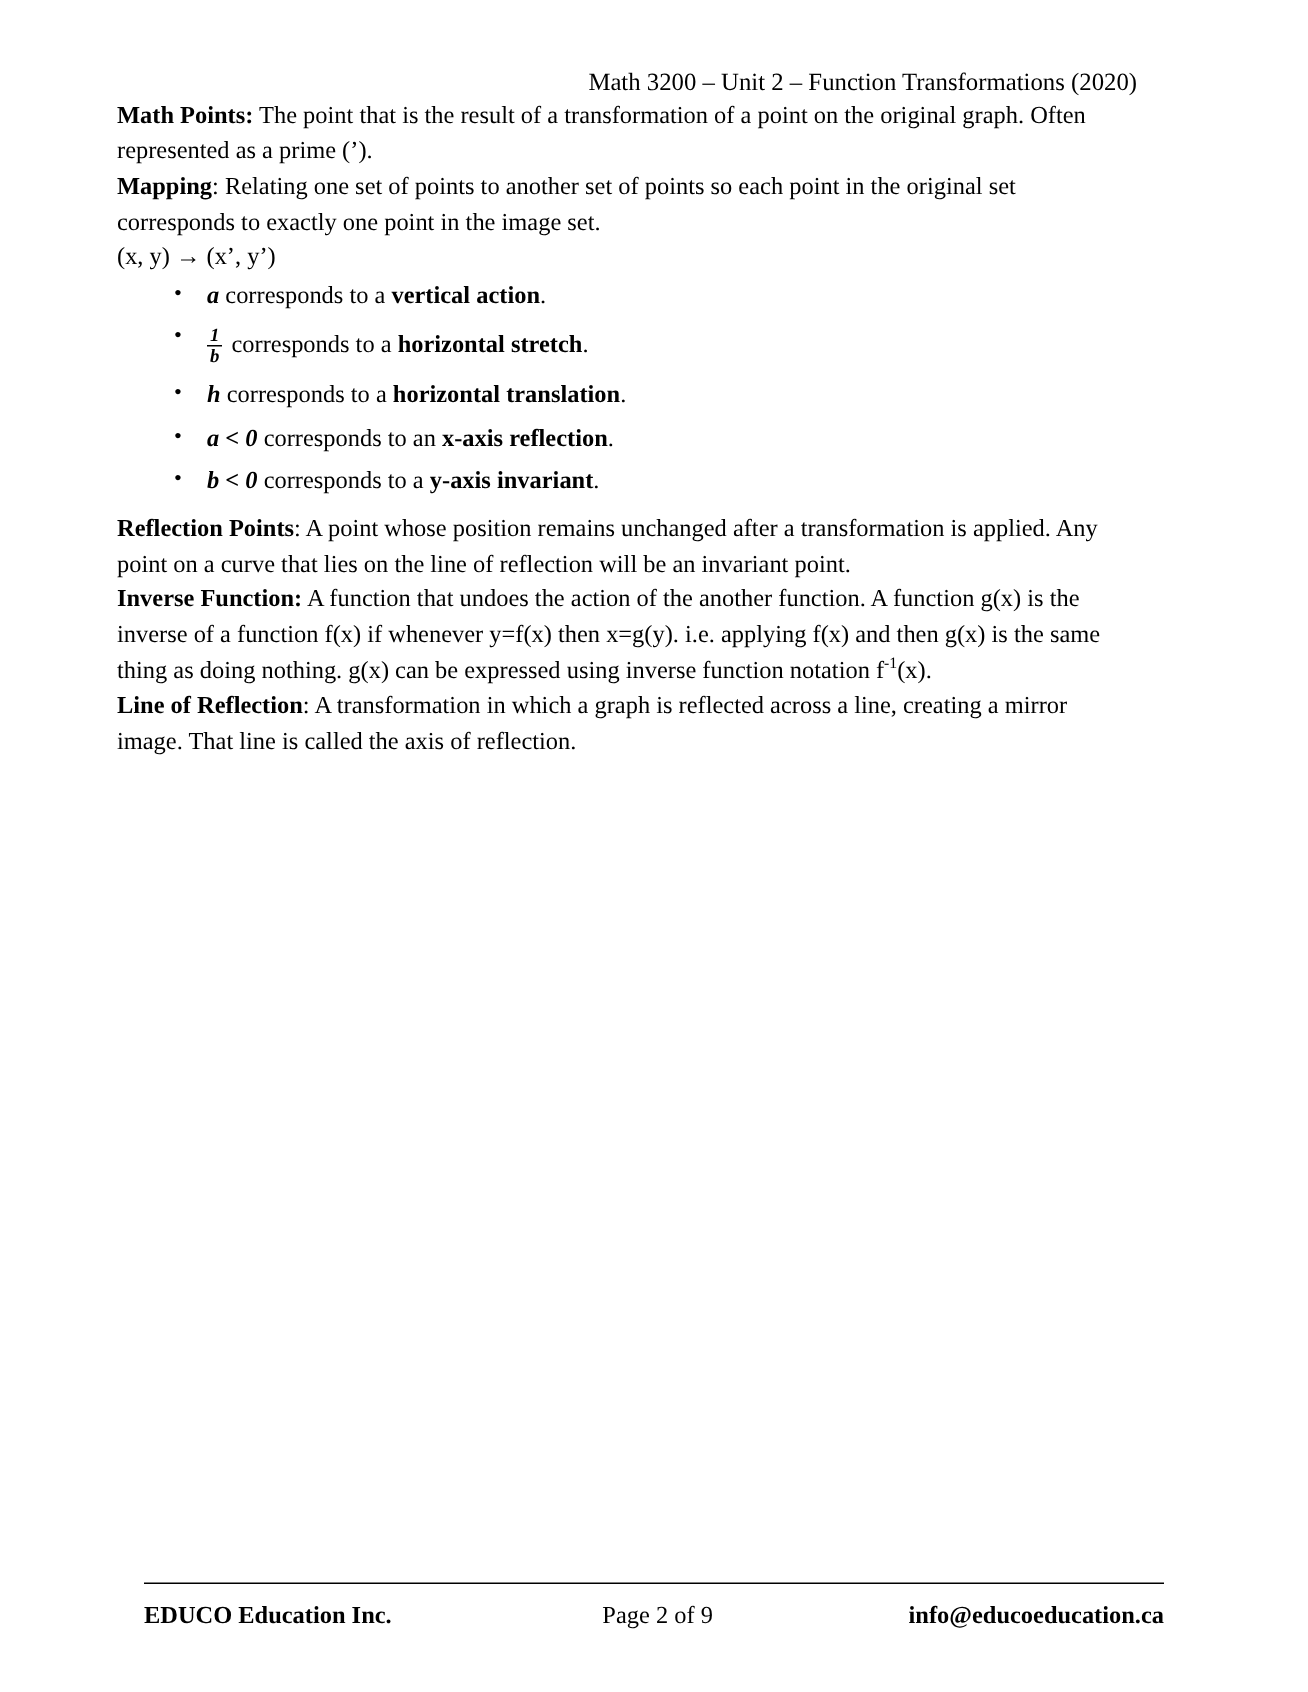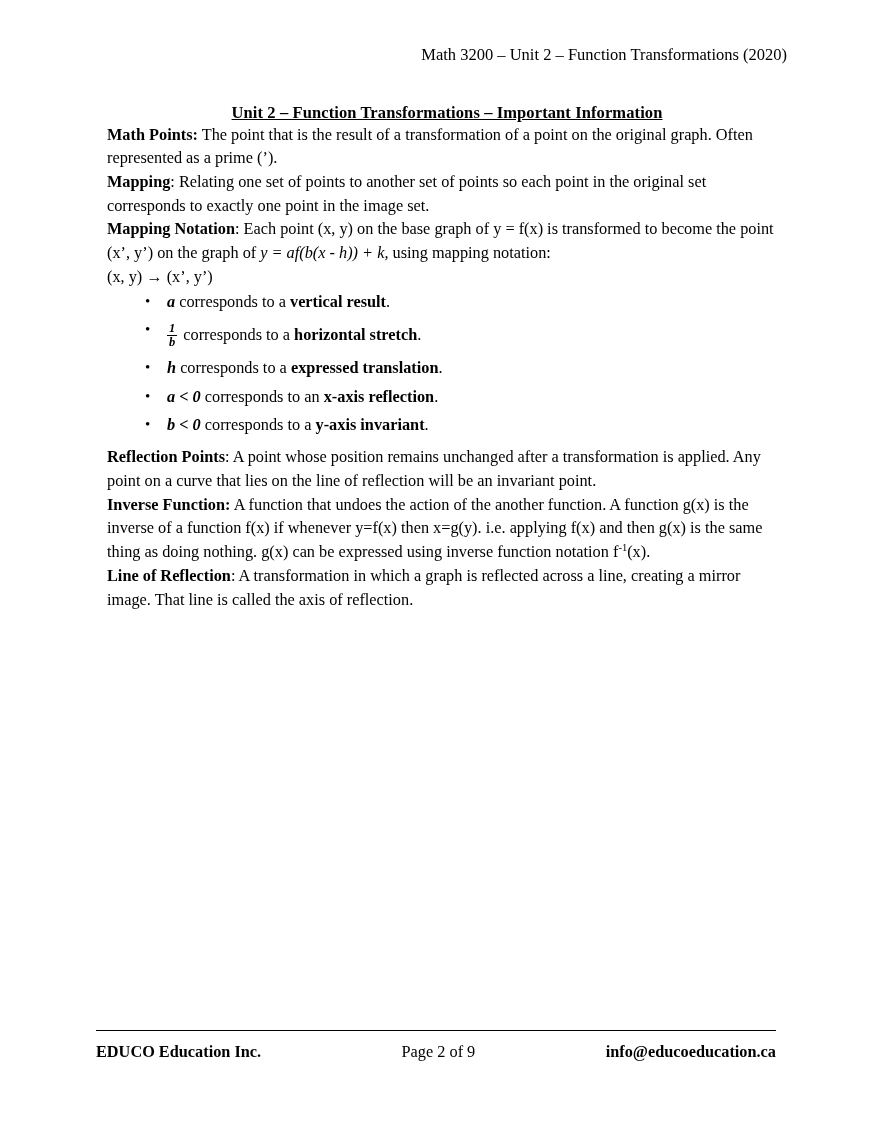--- a/index.html
+++ b/index.html
@@ -16,21 +16,21 @@
   }
   .page {
     position: relative;
     width: 872px;
     height: 1128px;
     box-sizing: border-box;
     padding: 0;
   }
   .content {
     position: absolute;
-    left: 107px;
+    left: 78px;
     top: 0;
     width: 680px;
   }
   .header-line {
     text-align: right;
     font-size: 16.5px;
     padding-top: 45px;
     line-height: 1.2;
   }
   .doc-title {
@@ -101,21 +101,21 @@
   .mapping-arrow {
     font-size: 16.3px;
   }
   sup.inv {
     font-size: 10.5px;
     vertical-align: super;
   }
   .footer {
     position: absolute;
     left: 96px;
-    top: 1030px;
+    top: 1055px;
     width: 680px;
   }
   .footer-rule {
     border-top: 1px solid #000;
     width: 680px;
     margin: 0;
   }
   .footer-row {
     display: flex;
     justify-content: space-between;
@@ -136,46 +136,42 @@
 </style>
 </head>
 <body>
 
 <div class="page">
 
   <div class="content">
 
     <div class="header-line">Math 3200 – Unit 2 – Function Transformations (2020)</div>
 
-    <div class="doc-title">Unit 2 – Function Transformations – Important Information</div>
 
     <p class="para block">
       <span class="lead">Math Points:</span><span> The point that is the result of a transformation of a point on the original graph. Often represented as a prime (’).</span>
     </p>
 
     <p class="para block">
       <span class="lead">Mapping</span><span>: Relating one set of points to another set of points so each point in the original set corresponds to exactly one point in the image set.</span>
     </p>
 
-    <p class="para block">
-      <span class="lead">Mapping Notation</span><span>: Each point (x, y) on the base graph of y = f(x) is transformed to become the point (x’, y’) on the graph of </span><span class="ital">y = af(b(x - h)) + k,</span><span> using mapping notation:</span>
-    </p>
 
     <p class="para block mapping-arrow">(x, y) → (x’, y’)</p>
 
 
     <ul class="bullets">
       <li>
-        <span class="bolditalic">a</span><span> corresponds to a </span><span class="lead">vertical result</span><span>.</span>
+        <span class="bolditalic">a</span><span> corresponds to a </span><span class="lead">vertical action</span><span>.</span>
       </li>
       <li>
         <span class="frac"><span class="num">1</span><span class="den">b</span></span><span> corresponds to a </span><span class="lead">horizontal stretch</span><span>.</span>
       </li>
       <li>
-        <span class="bolditalic">h</span><span> corresponds to a </span><span class="lead">expressed translation</span><span>.</span>
+        <span class="bolditalic">h</span><span> corresponds to a </span><span class="lead">horizontal translation</span><span>.</span>
       </li>
       <li>
         <span class="bolditalic">a &lt; 0</span><span> corresponds to an </span><span class="lead">x-axis reflection</span><span>.</span>
       </li>
       <li>
         <span class="bolditalic">b &lt; 0</span><span> corresponds to a </span><span class="lead">y-axis invariant</span><span>.</span>
       </li>
     </ul>
 
     <p class="para block">

